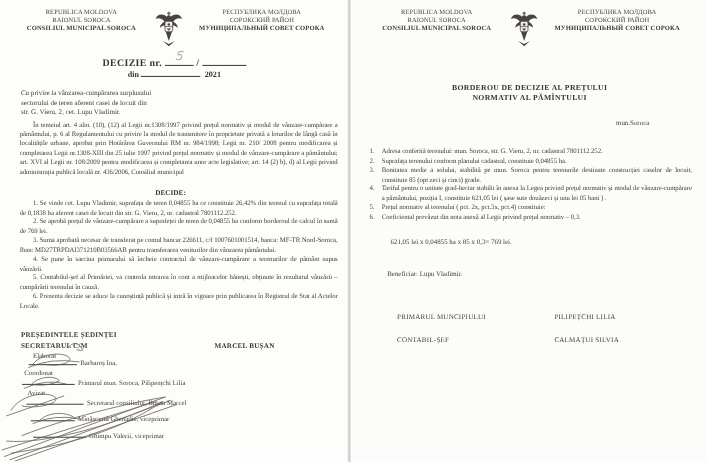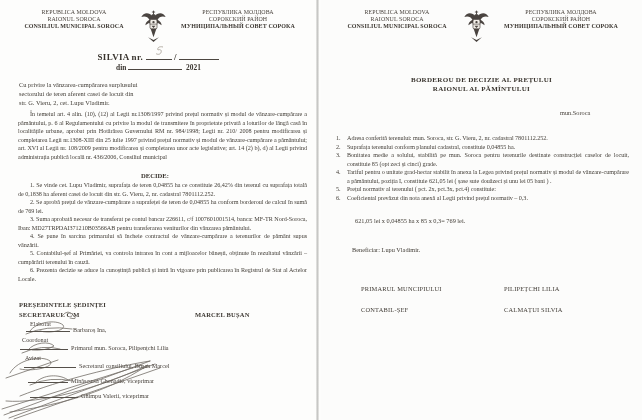--- a/index.html
+++ b/index.html
@@ -99,21 +99,21 @@
         </svg>
       </div>
       <div class="lh-col lh-ru">
         <div>РЕСПУБЛИКА МОЛДОВА</div>
         <div>СОРОКСКИЙ РАЙОН</div>
         <div class="lh-bold">МУНИЦИПАЛЬНЫЙ СОВЕТ  СОРОКА</div>
       </div>
     </div>
 
     <div class="doc-title">
-      <span>SILVIA nr.</span>
+      <span>DECIZIE nr.</span>
       <span class="blank w28"><span class="pencil-mark"><svg width="12" height="10" viewBox="0 0 12 10">
               <path d="M9 1 C5 0 3 2 4 4 C6 3 8 4 7 6.5 C6 9 3 8.5 2 7.5" fill="none" stroke="#b3aca3" stroke-width="1"></path>
             </svg></span></span>
       <span>/</span>
       <span class="blank w40"></span>
     </div>
     <div class="doc-subtitle">
       <span>din</span>
       <span class="blank w52"></span>
       <span>2021</span>
@@ -205,21 +205,21 @@
       </div>
       <div class="lh-col lh-ru">
         <div>РЕСПУБЛИКА МОЛДОВА</div>
         <div>СОРОКСКИЙ РАЙОН</div>
         <div class="lh-bold">МУНИЦИПАЛЬНЫЙ СОВЕТ  СОРОКА</div>
       </div>
     </div>
 
     <div class="bord-title">
       <div>BORDEROU DE DECIZIE AL PREȚULUI</div>
-      <div>RAIONUL AL PĂMÎNTULUI</div>
+      <div>NORMATIV AL PĂMÎNTULUI</div>
     </div>
 
     <div class="bord-loc">mun.Soroca</div>
 
     <div class="bord-items">
       <div class="bord-item">
         <span class="bord-num">1.</span>
         <span class="bord-text">Adresa conferită terenului: mun. Soroca, str. G. Vieru, 2, nr. cadastral 7801112.252.</span>
       </div>
       <div class="bord-item">

